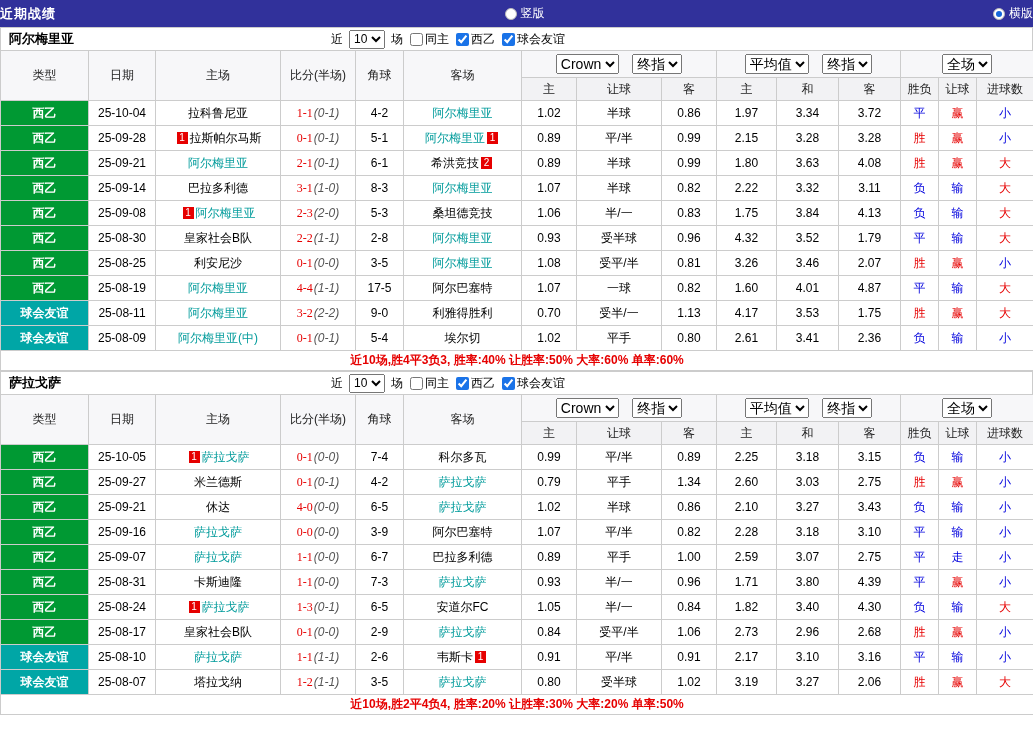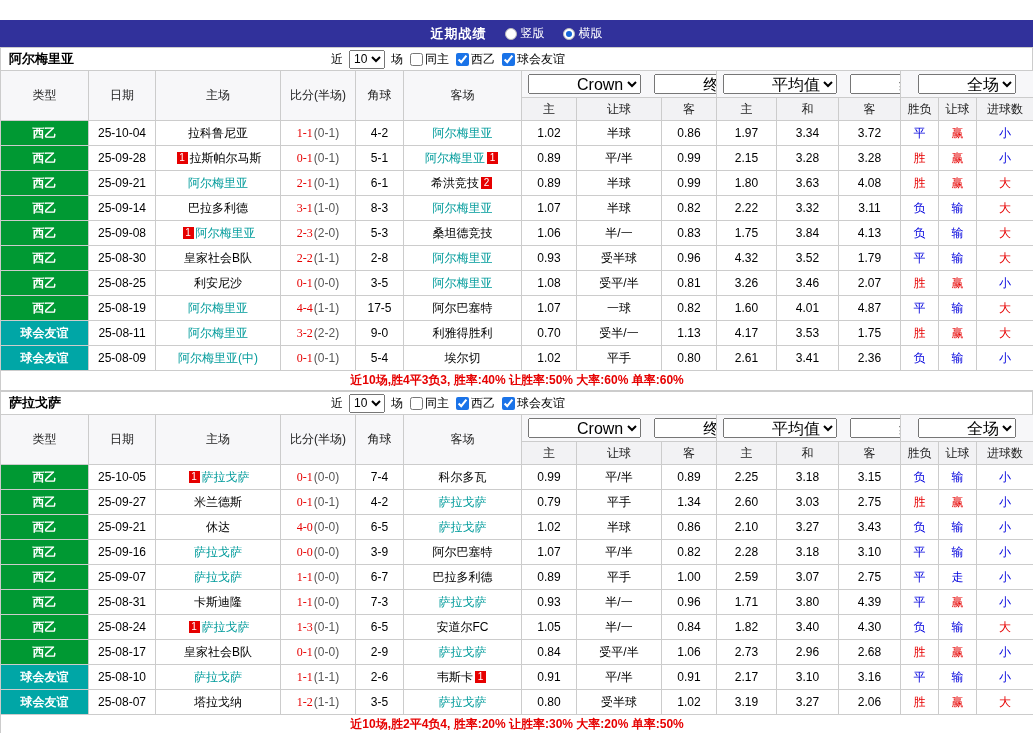--- a/index.html
+++ b/index.html
@@ -1,41 +1,41 @@
 <!DOCTYPE html>
 <html style="--red: #e60000; --blue: #0000dd; --focus: #009b9b; --topbar-bg: #31319b; --accent: #1a73e8;"><head>
 <meta charset="utf-8">
 <style>
   *{box-sizing:border-box;}
   html,body{margin:0;padding:0;background:#fff;}
   body{font-family:"Liberation Sans","DejaVu Sans",sans-serif;font-size:12px;color:#000;}
   .panel{width:1033px;}
-  .topbar{height:27px;background:var(--topbar-bg);display:flex;align-items:center;justify-content:center;gap:18px;color:#fff;font-size:13px;margin-top:20px;}
+  .topbar{height:27px;background:var(--topbar-bg);display:flex;align-items:center;justify-content:space-between;gap:18px;color:#fff;font-size:13px;}
   .topbar .title{font-weight:bold;letter-spacing:1px;}
   .topbar label{display:flex;align-items:center;cursor:pointer;font-size:12px;}
   .topbar input[type=radio]{appearance:none;width:12px;height:12px;border-radius:50%;background:#fff;border:1px solid #bbb;position:relative;margin:0 4px 0 0;}
   .topbar input[type=radio]:checked::after{content:'';position:absolute;left:2px;top:2px;width:6px;height:6px;border-radius:50%;background:#1667d9;}
   .section-head{height:23px;display:flex;align-items:center;border:1px solid #ccc;border-bottom:none;background:#fff;}
   .team{font-weight:bold;font-size:13px;padding-left:8px;min-width:160px;}
   .filters{display:flex;align-items:center;gap:3px;margin-left:170px;}
   .filters label{display:flex;align-items:center;cursor:pointer;}
   .filters input[type=checkbox]{width:13px;height:13px;margin:0 2px 0 4px;accent-color:var(--accent);}
   .filters select{font-size:12px;height:19px;margin:0 3px;}
   table{width:100%;border-collapse:collapse;table-layout:fixed;font-size:12px;}
   th,td{border:1px solid #ccc;text-align:center;padding:0 1px;overflow:hidden;white-space:nowrap;height:25px;}
   thead th{background:#f2f2f4;font-weight:normal;color:#222;}
   .selrow th{height:27px;background:#f7f7f9;}
   .subrow th{height:23px;}
-  .selcell select{font-size:16px;height:20px;margin:0 5px;padding-left:44px;}
+  .selcell select{font-size:14px;height:20px;margin:0 5px;}
   td.type{color:#fff;font-weight:bold;}
   .tname{cursor:pointer;}
   .focus{color:var(--focus);}
   .card{display:inline-block;background:var(--red);color:#fff;font-size:10px;line-height:12px;width:11px;height:12px;margin:0 2px;vertical-align:1px;}
   .ft{color:var(--red);font-family:Liberation Serif, serif;}
-  .ht{color:#555;margin-left:1px;}
+  .ht{color:#555;margin-left:1px;font-style:italic;}
   .red{color:var(--red);}
   .blue{color:var(--blue);}
   td.summary{color:var(--red);font-weight:bold;height:20px;}
 </style>
 </head>
 <body>
 
 <div class="panel">
 
   <div class="topbar">

